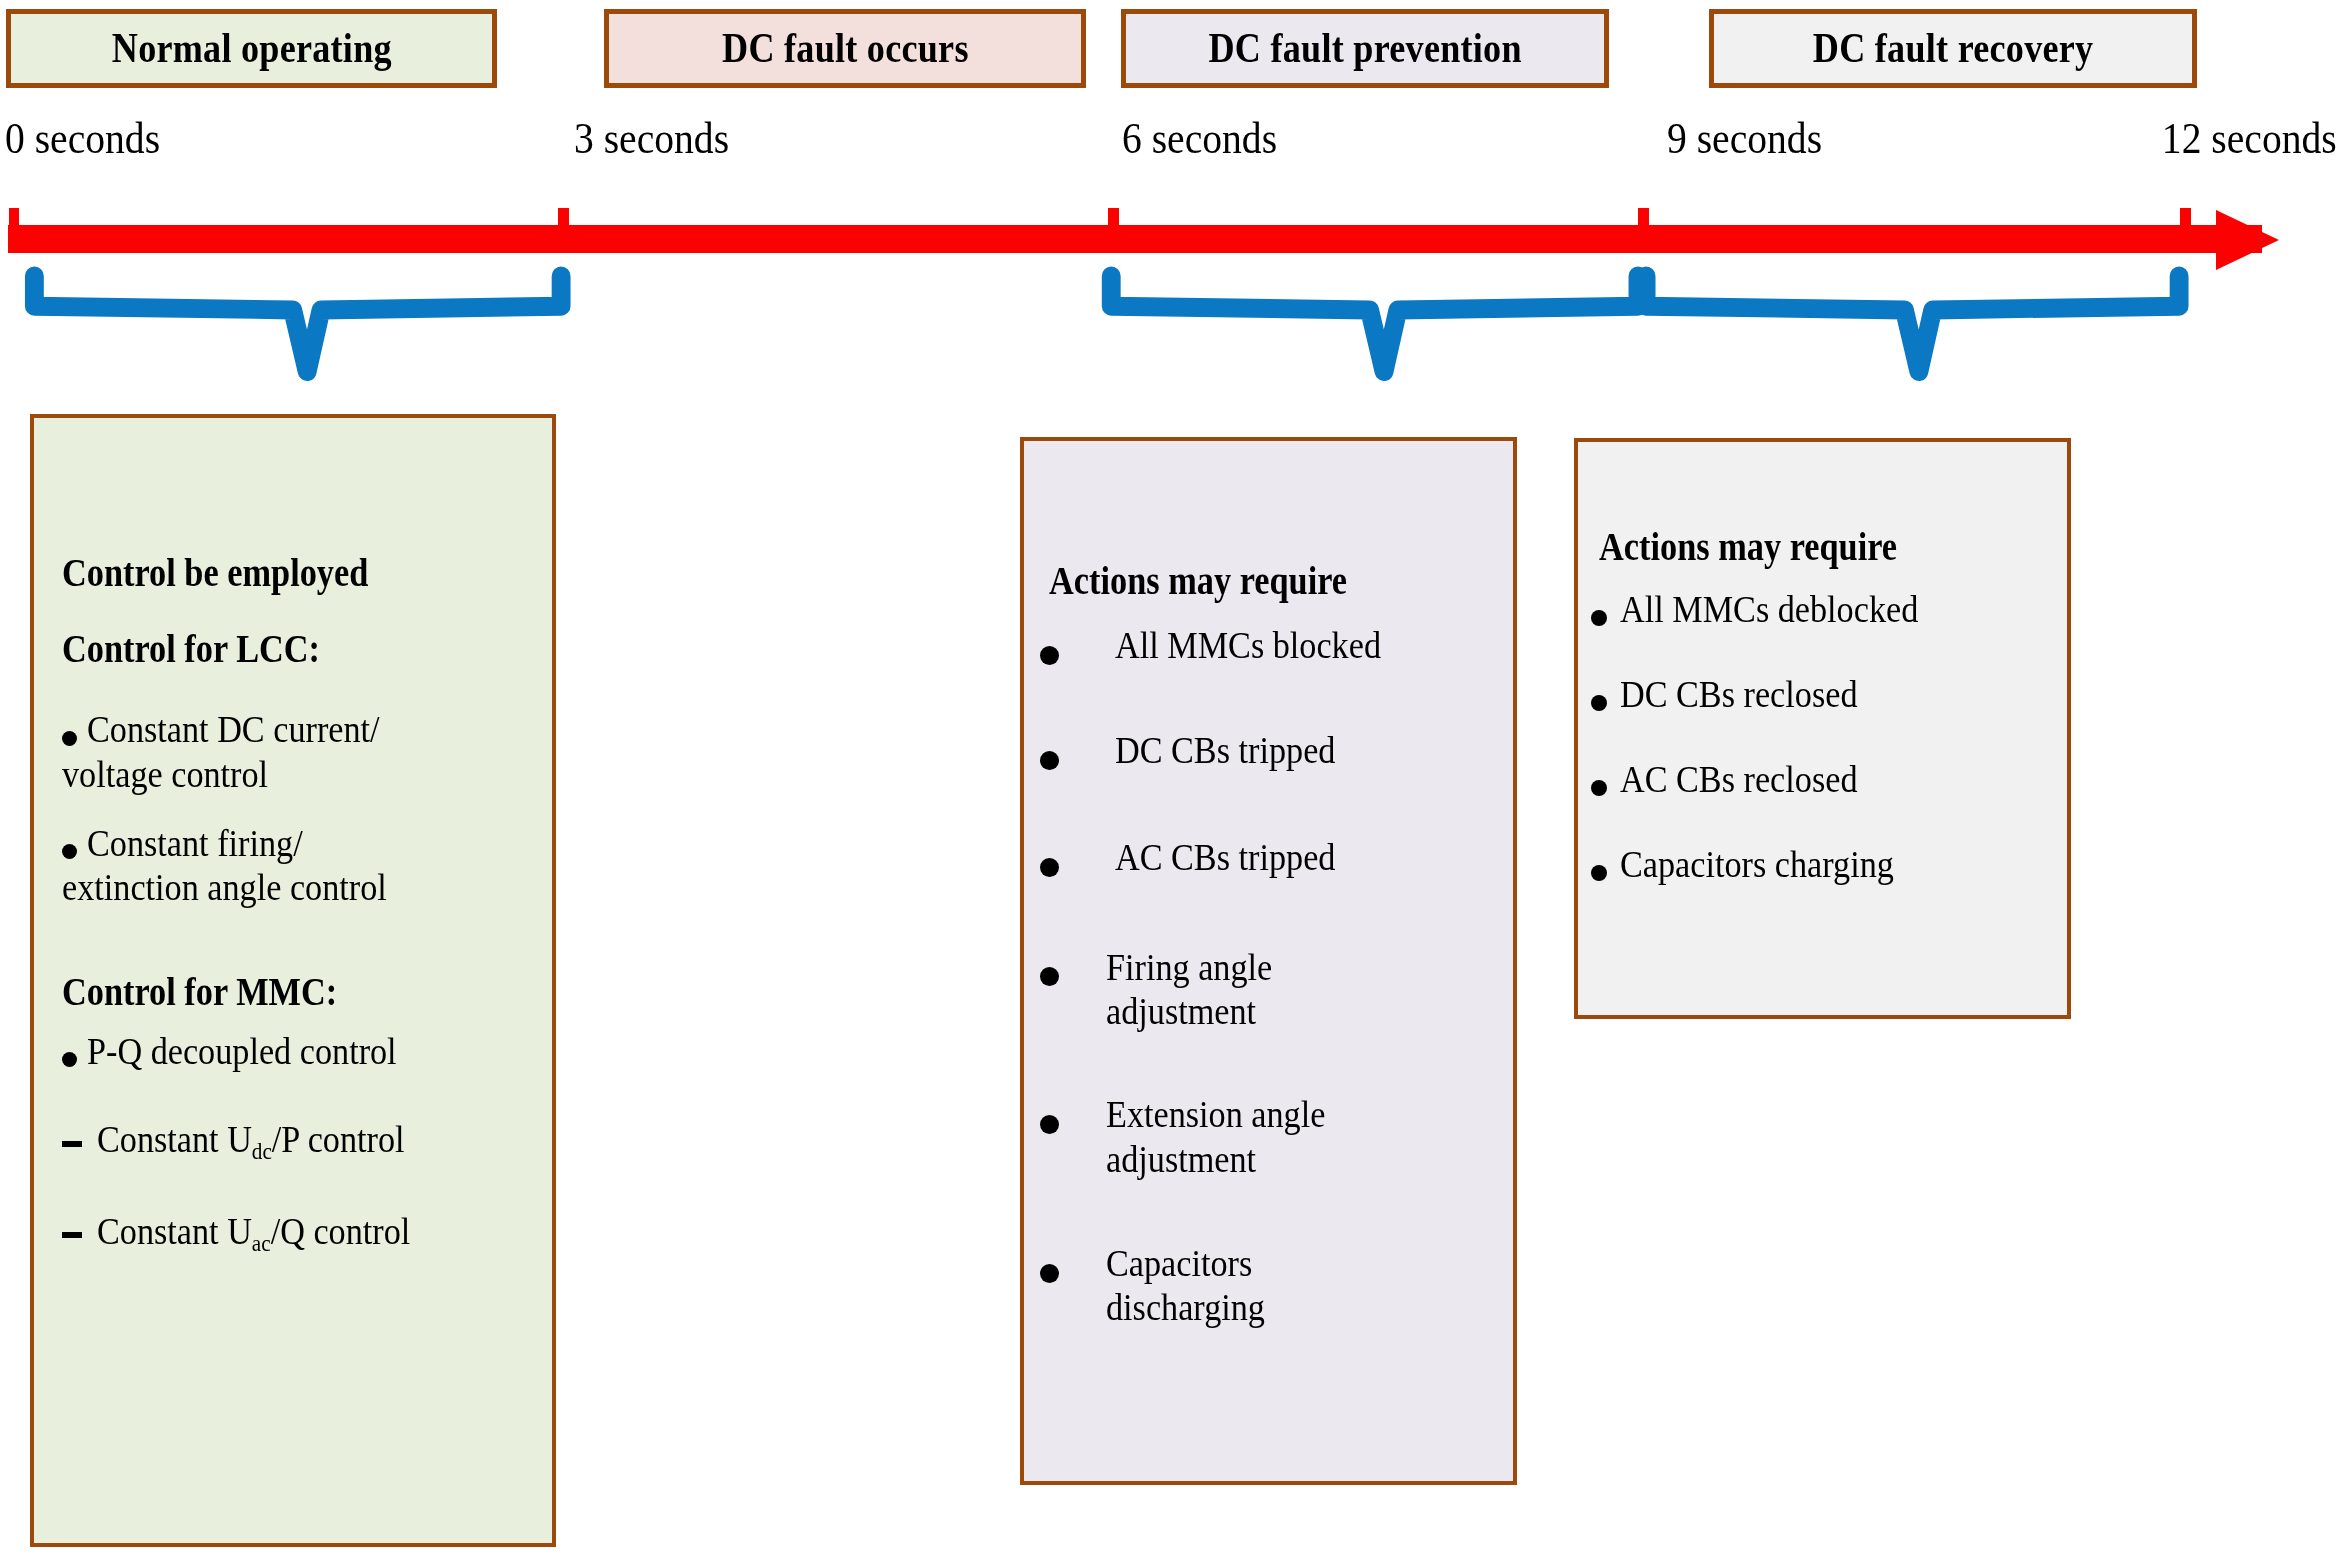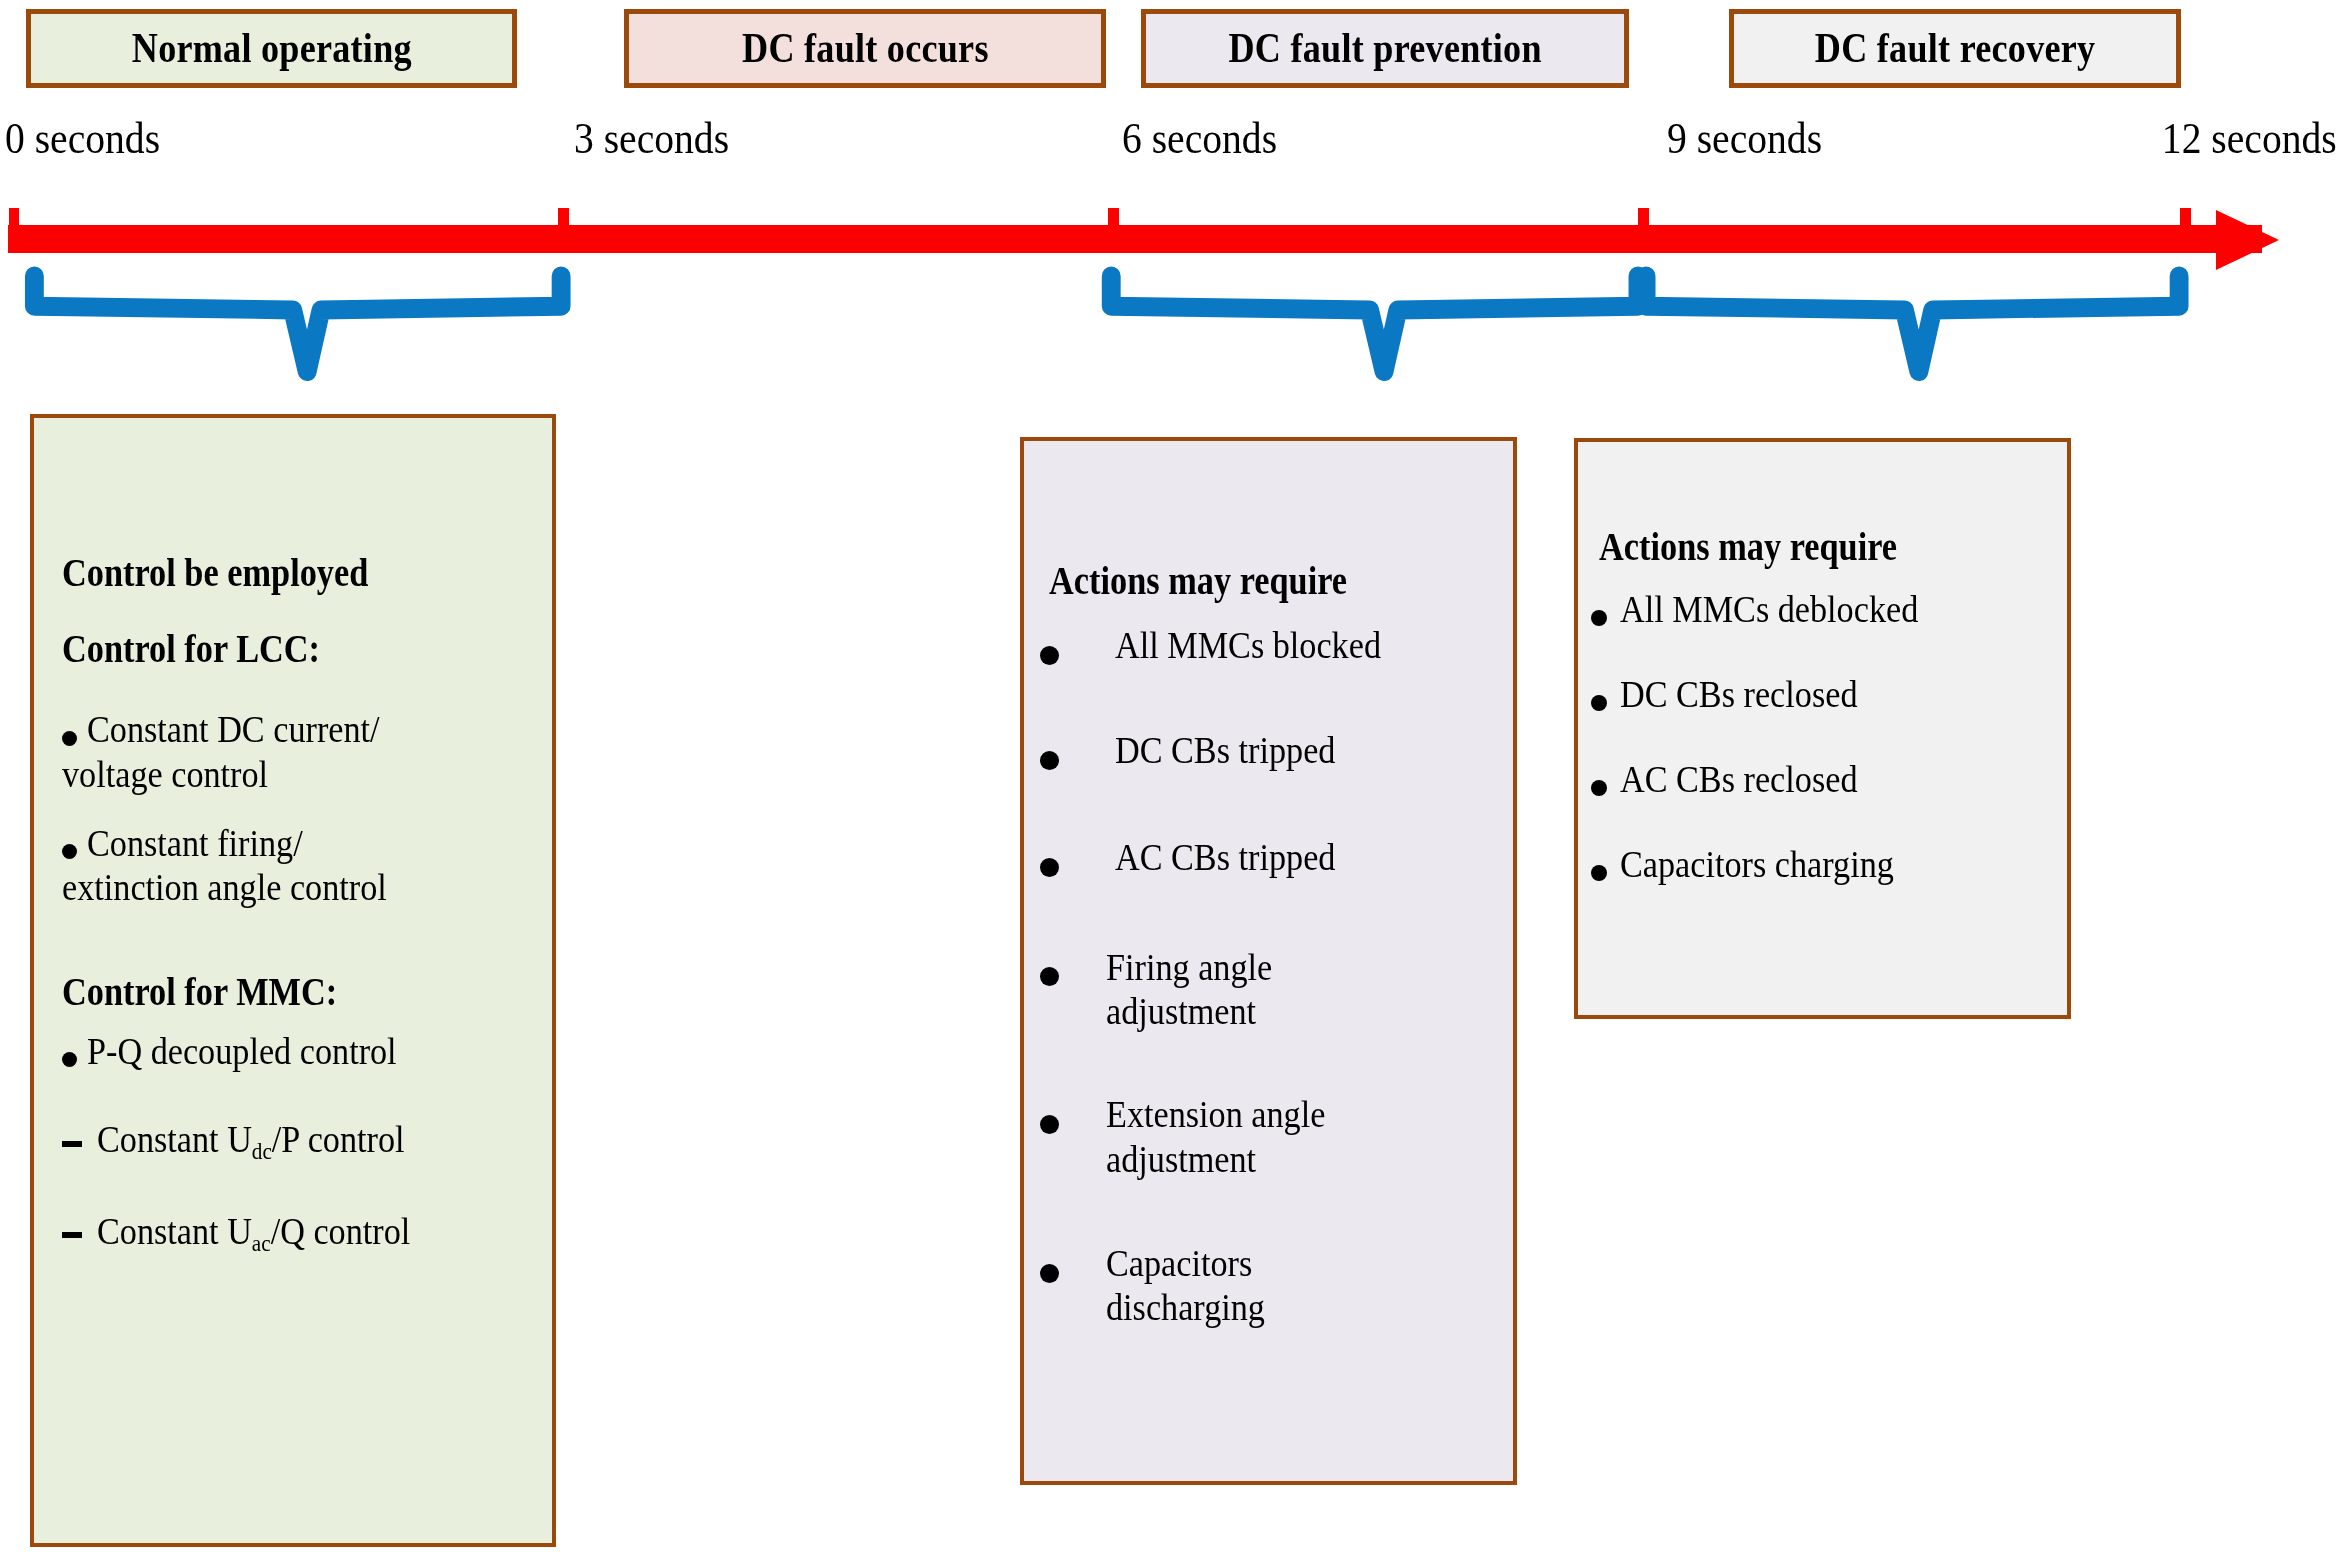--- a/index.html
+++ b/index.html
@@ -21,21 +21,20 @@
 
   
   .phase-box {
     position: absolute;
     box-sizing: border-box;
     border: 5.7px solid #9c4a0c;
     display: flex;
     align-items: center;
     justify-content: center;
     text-align: center;
-    margin-left: 20px;
   }
   .phase-box .phase-label {
     font-weight: bold;
     font-size: 42px;
     line-height: 1;
     letter-spacing: 0.3px;
     transform: scaleX(0.86);
     white-space: nowrap;
   }
 
@@ -130,21 +129,21 @@
   </div>
 
   <div class="phase-box" style="left:1121px; top:8.8px; width:488px; height:79px; background:#ebe8f0;">
     <span class="phase-label">DC fault prevention</span>
   </div>
 
   <div class="phase-box" style="left:604px; top:8.8px; width:482px; height:79px; background:#f3dfdb;">
     <span class="phase-label">DC fault occurs</span>
   </div>
 
-  <div class="phase-box" style="left:1709px; top:8.8px; width:452px; height:79px; background:#f1f1f1;">
+  <div class="phase-box" style="left:1709px; top:8.8px; width:488px; height:79px; background:#f1f1f1;">
     <span class="phase-label">DC fault recovery</span>
   </div>
 
   <div class="tick-label" style="left:5px; top:116px;">0 seconds</div>
   <div class="tick-label" style="left:574px; top:116px;">3 seconds</div>
   <div class="tick-label" style="left:1122px; top:116px;">6 seconds</div>
   <div class="tick-label" style="left:1667px; top:116px;">9 seconds</div>
   <div class="tick-label right-anchored" style="right:5px; top:116px;">12 seconds</div>
 
   <div class="axis-line" style="left:7.6px; top:225px; width:2254px; height:28px;"></div>

